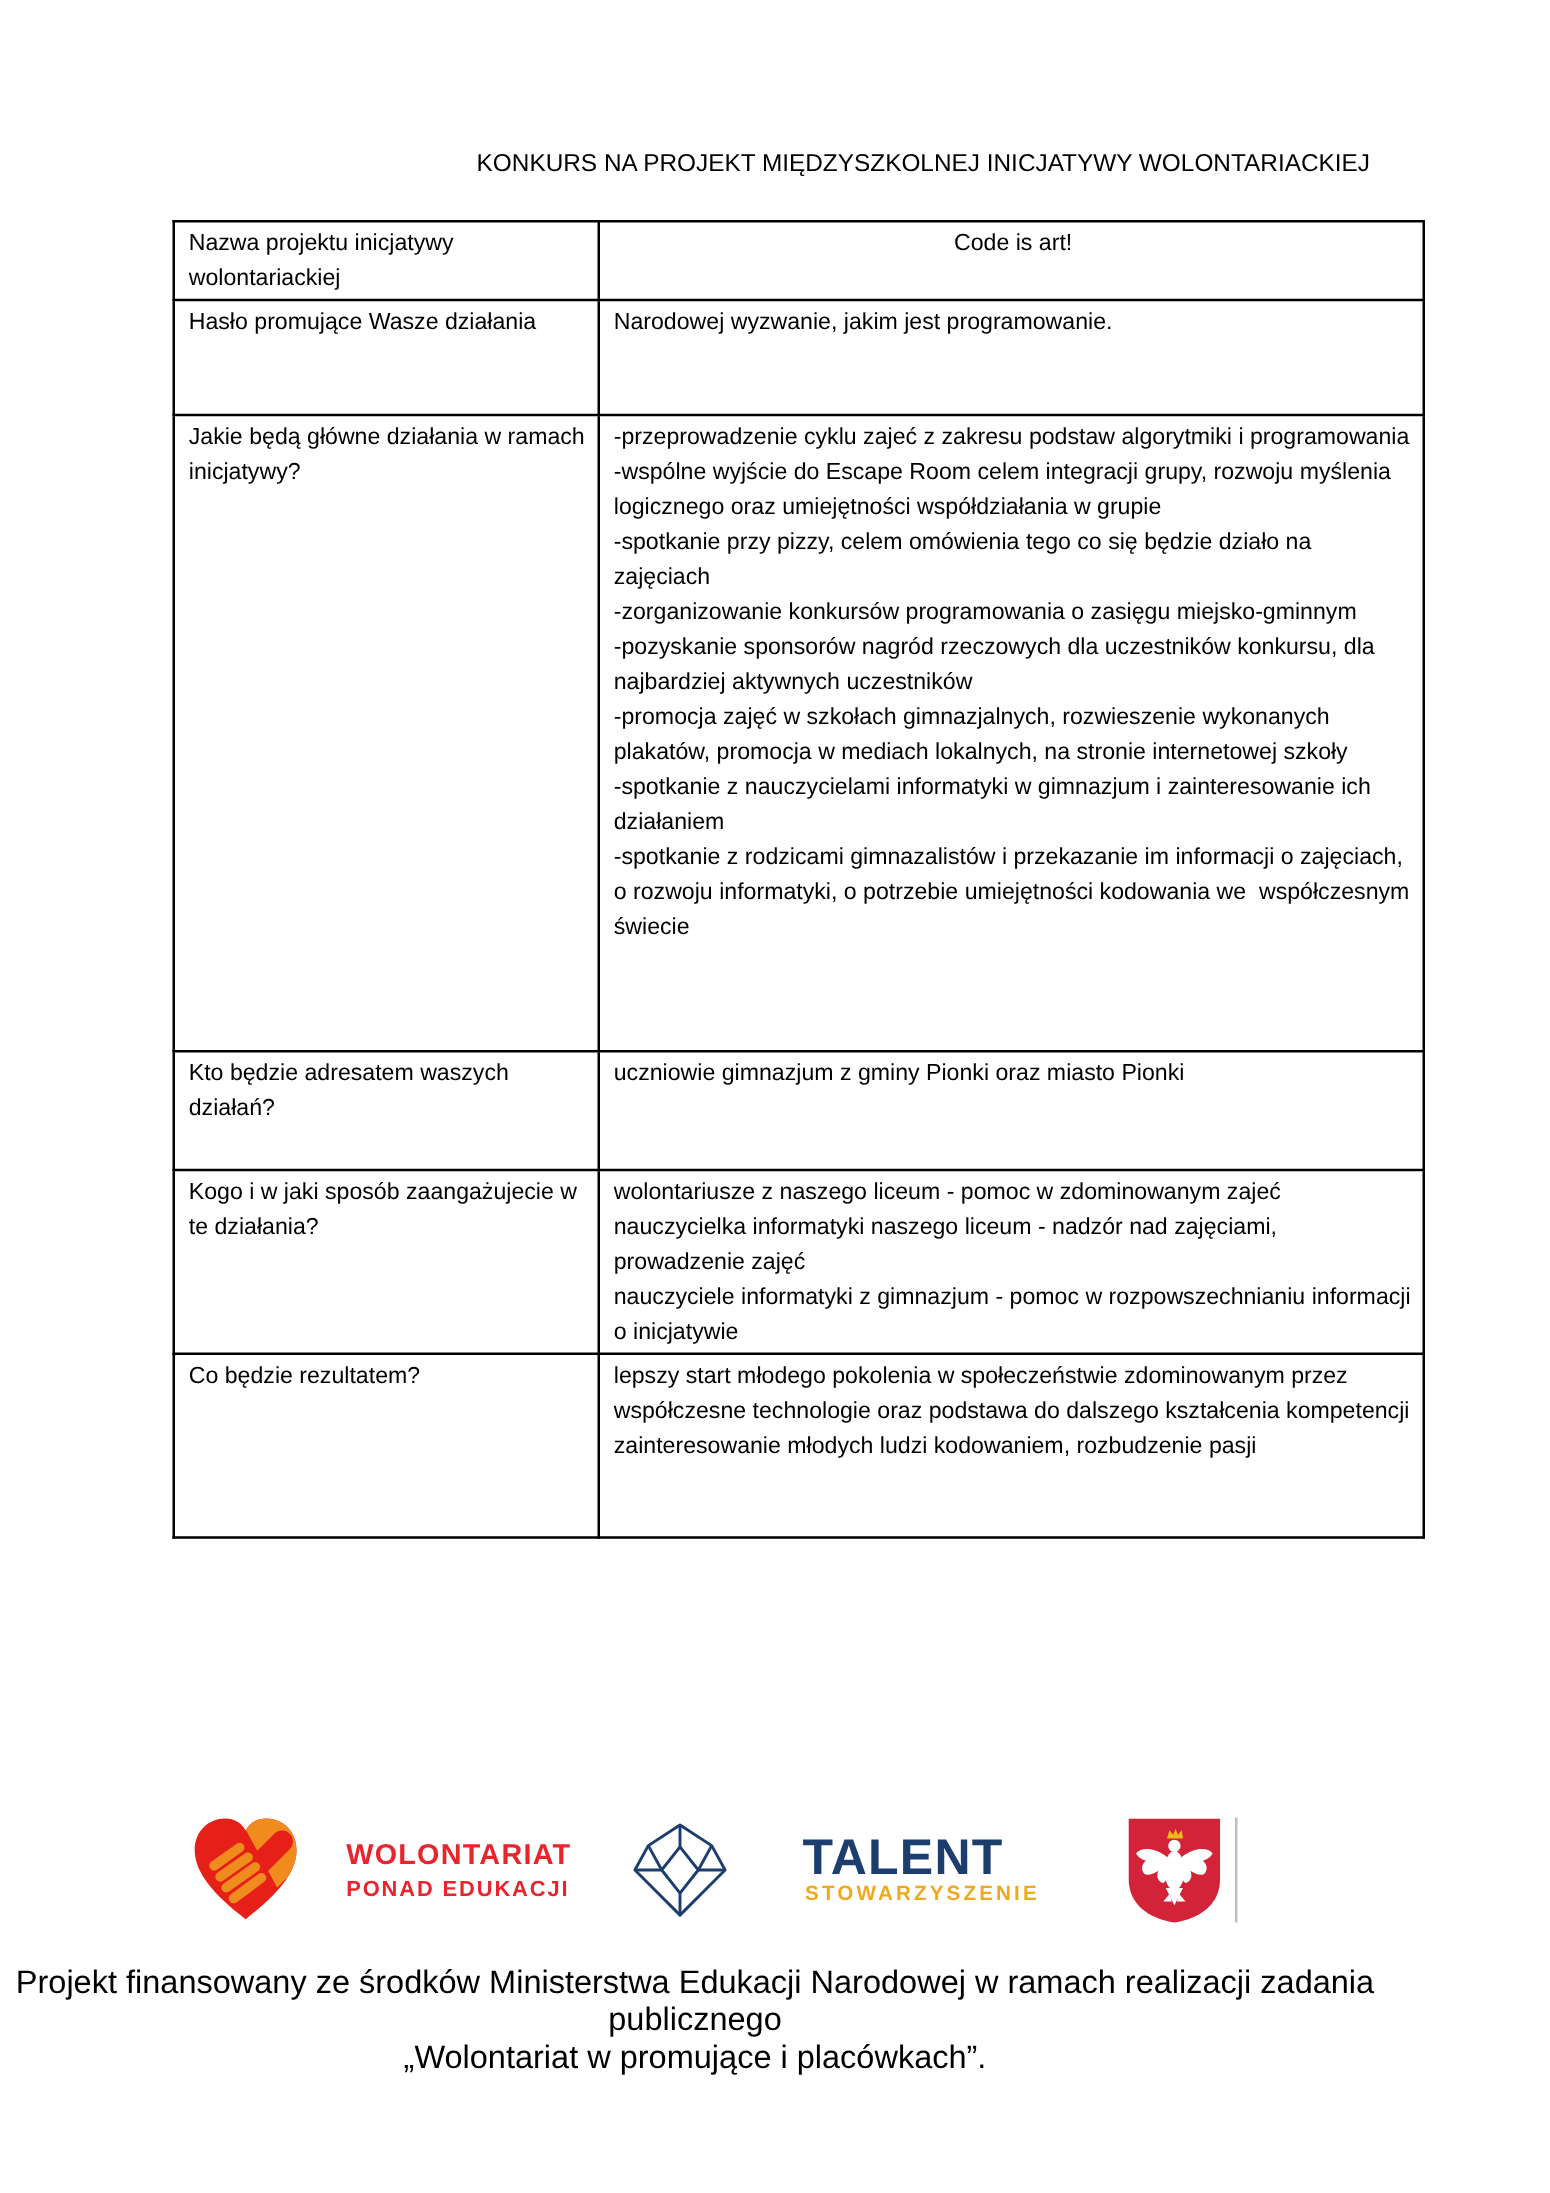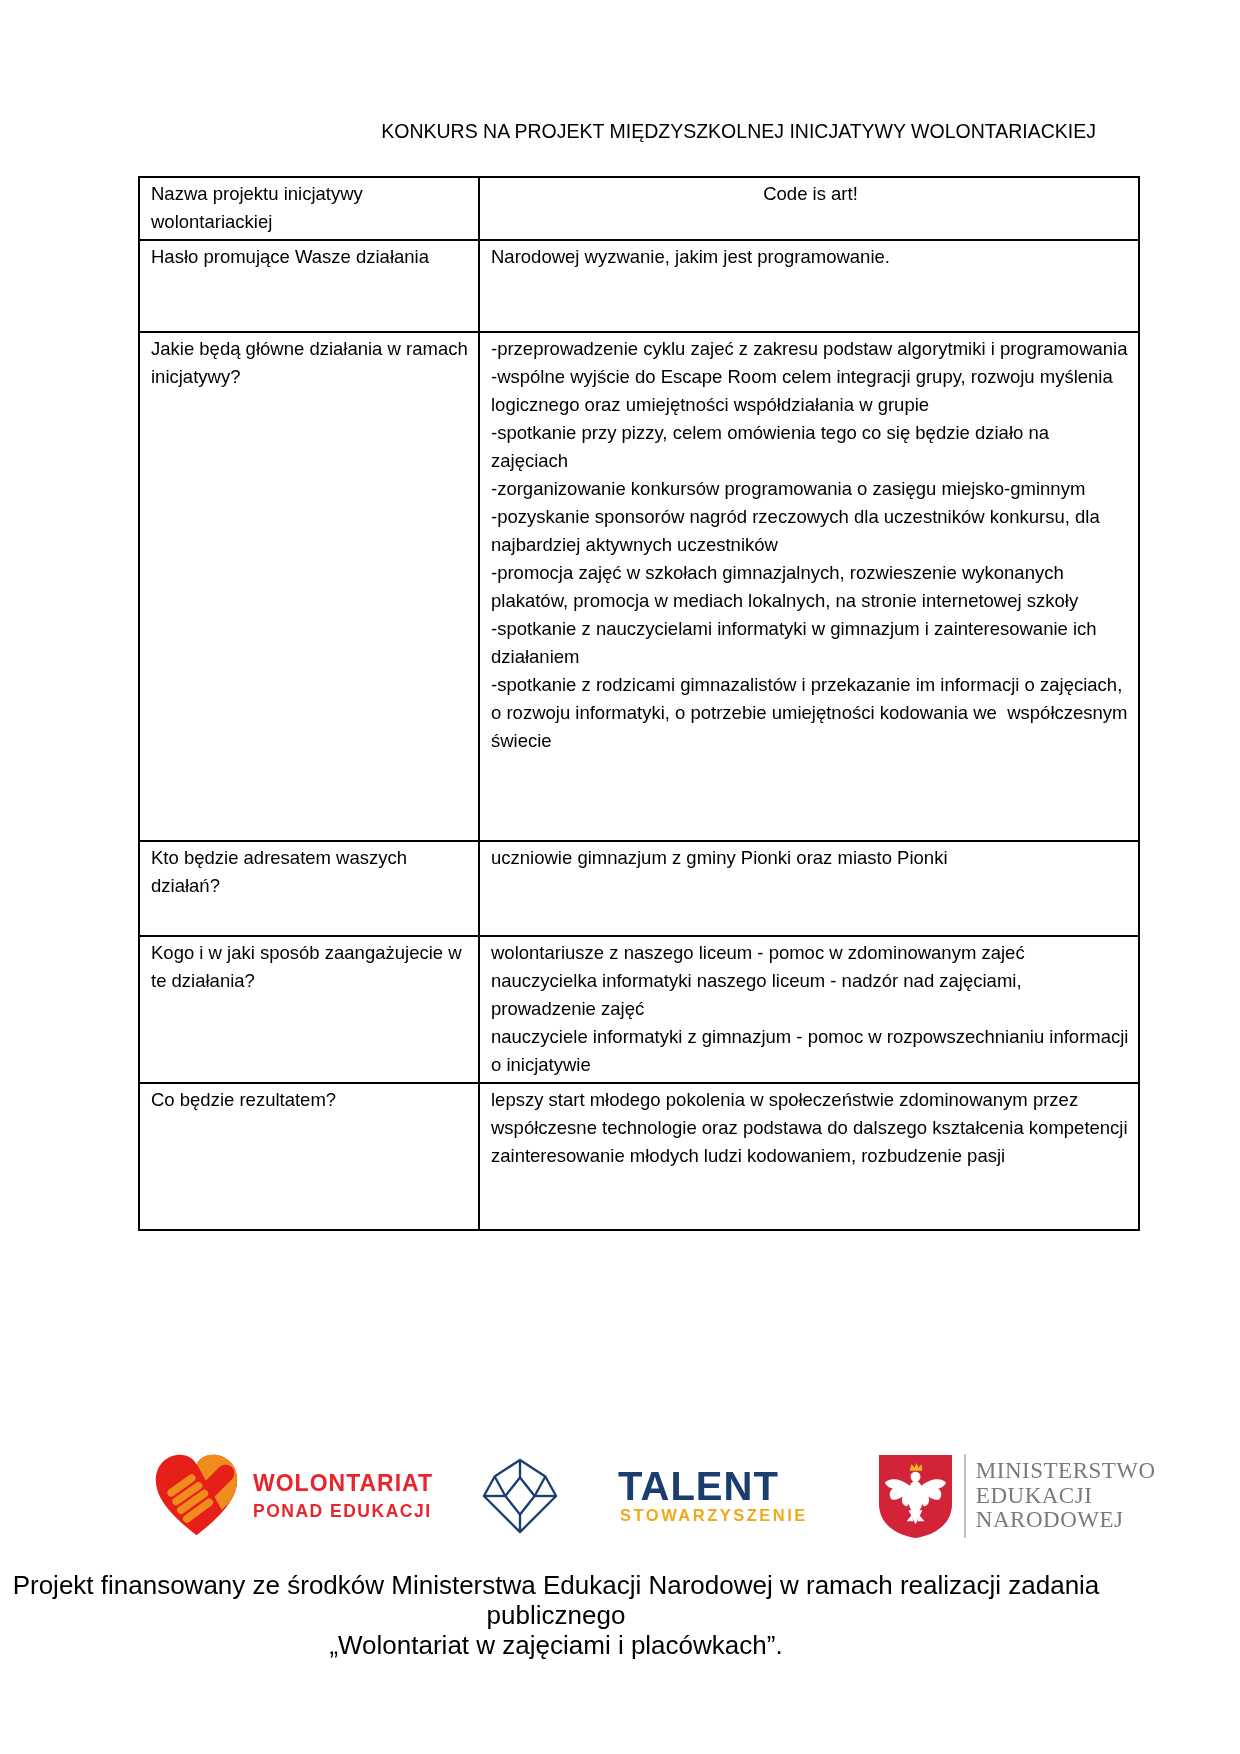--- a/index.html
+++ b/index.html
@@ -28,21 +28,21 @@
   tr.r2 td{height:502px;}
   tr.r3 td{height:88px;}
   tr.r4 td{height:114px;}
   tr.r5 td{height:139px;}
   tr.r6 td{height:140px;}
   .logos{
     display:flex;align-items:center;margin-top:213px;height:104px;
   }
   .logo{display:flex;align-items:center;}
   .logo-wol{margin-left:10px;}
-  .wol-text{margin-left:8px;}
+  .wol-text{margin-left:32px;}
   .wol-line1{color:#e8242c;font-weight:bold;font-size:23px;letter-spacing:1px;}
   .wol-line2{color:#e8242c;font-weight:bold;font-size:17.5px;letter-spacing:1.5px;margin-top:4px;}
   .logo-talent{margin-left:48px;gap:47px;}
   .talent-text{margin-left:12px;}
   .talent-line1{color:#1c3e6e;font-weight:bold;font-size:40px;letter-spacing:1px;line-height:38px;}
   .talent-line2{color:#efa91c;font-weight:bold;font-size:16.5px;letter-spacing:2.5px;margin-top:1px;padding-left:2px;}
   .logo-men{margin-left:68px;}
   .men-divider{width:2px;height:84px;background:#c0c0c0;margin:0 10px 0 9px;}
   .men-text{
     font-family:"Liberation Serif",serif;color:#7a7a7a;
@@ -154,26 +154,21 @@
           <circle cx="40" cy="25" r="5" fill="#ffffff"></circle>
           <ellipse cx="40" cy="45" rx="8" ry="16" fill="#ffffff"></ellipse>
           <polygon points="33,59 47,59 40,73" fill="#ffffff"></polygon>
           <path d="M34,34 C24,26 13,26 9,31 C11,35 14,36 17,37 C13,40 13,45 16,48 C20,49 24,47 27,45 C25,50 27,54 31,55 C35,52 37,46 37,40 Z" fill="#ffffff"></path>
           <path d="M46,34 C56,26 67,26 71,31 C69,35 66,36 63,37 C67,40 67,45 64,48 C60,49 56,47 53,45 C55,50 53,54 49,55 C45,52 43,46 43,40 Z" fill="#ffffff"></path>
           <polygon points="31,70 36,64 38,70" fill="#ffffff"></polygon>
           <polygon points="49,70 44,64 42,70" fill="#ffffff"></polygon>
         </svg>
       </span>
       <div class="men-divider"></div>
-      <div class="men-text">
-        <div>MINISTERSTWO</div>
-        <div>EDUKACJI</div>
-        <div>NARODOWEJ</div>
-      </div>
     </div>
 
   </div>
 </div>
 
 <div class="footer">
   <div>Projekt finansowany ze środków Ministerstwa Edukacji Narodowej w ramach realizacji zadania publicznego</div>
-  <div>„Wolontariat w zajęciami i placówkach”.</div>
+  <div>„Wolontariat w promujące i placówkach”.</div>
 </div>
 
 </body></html>

